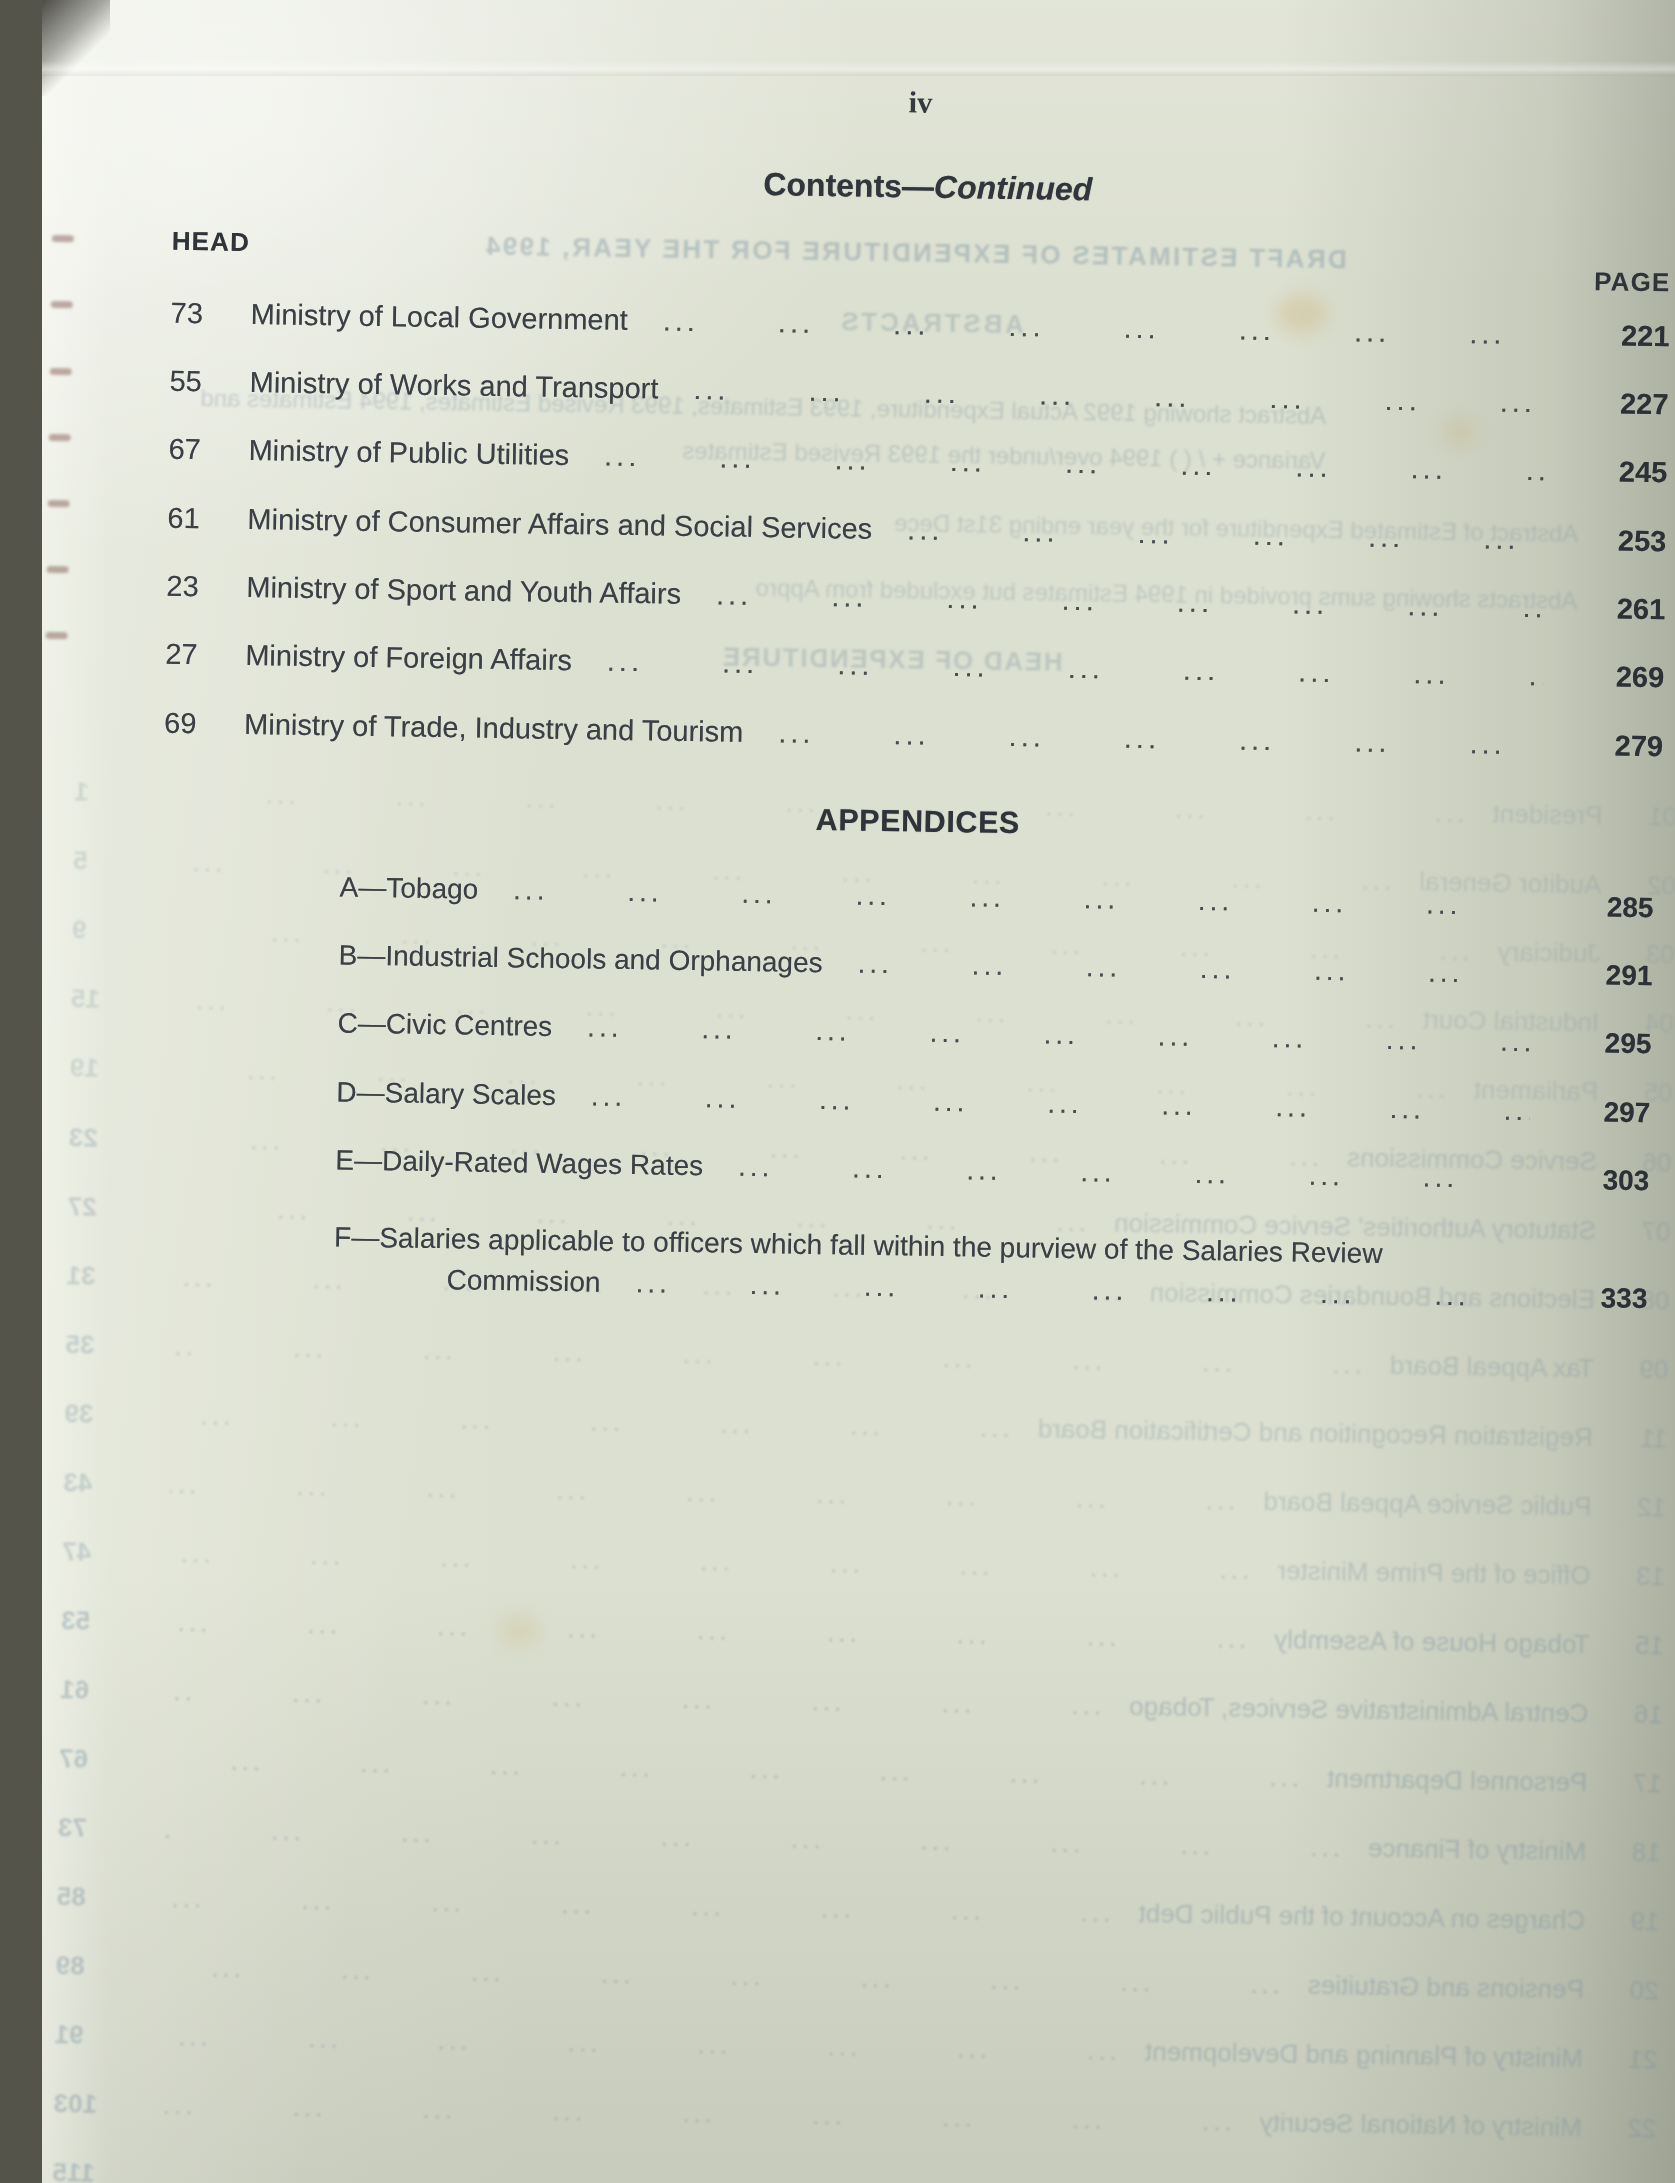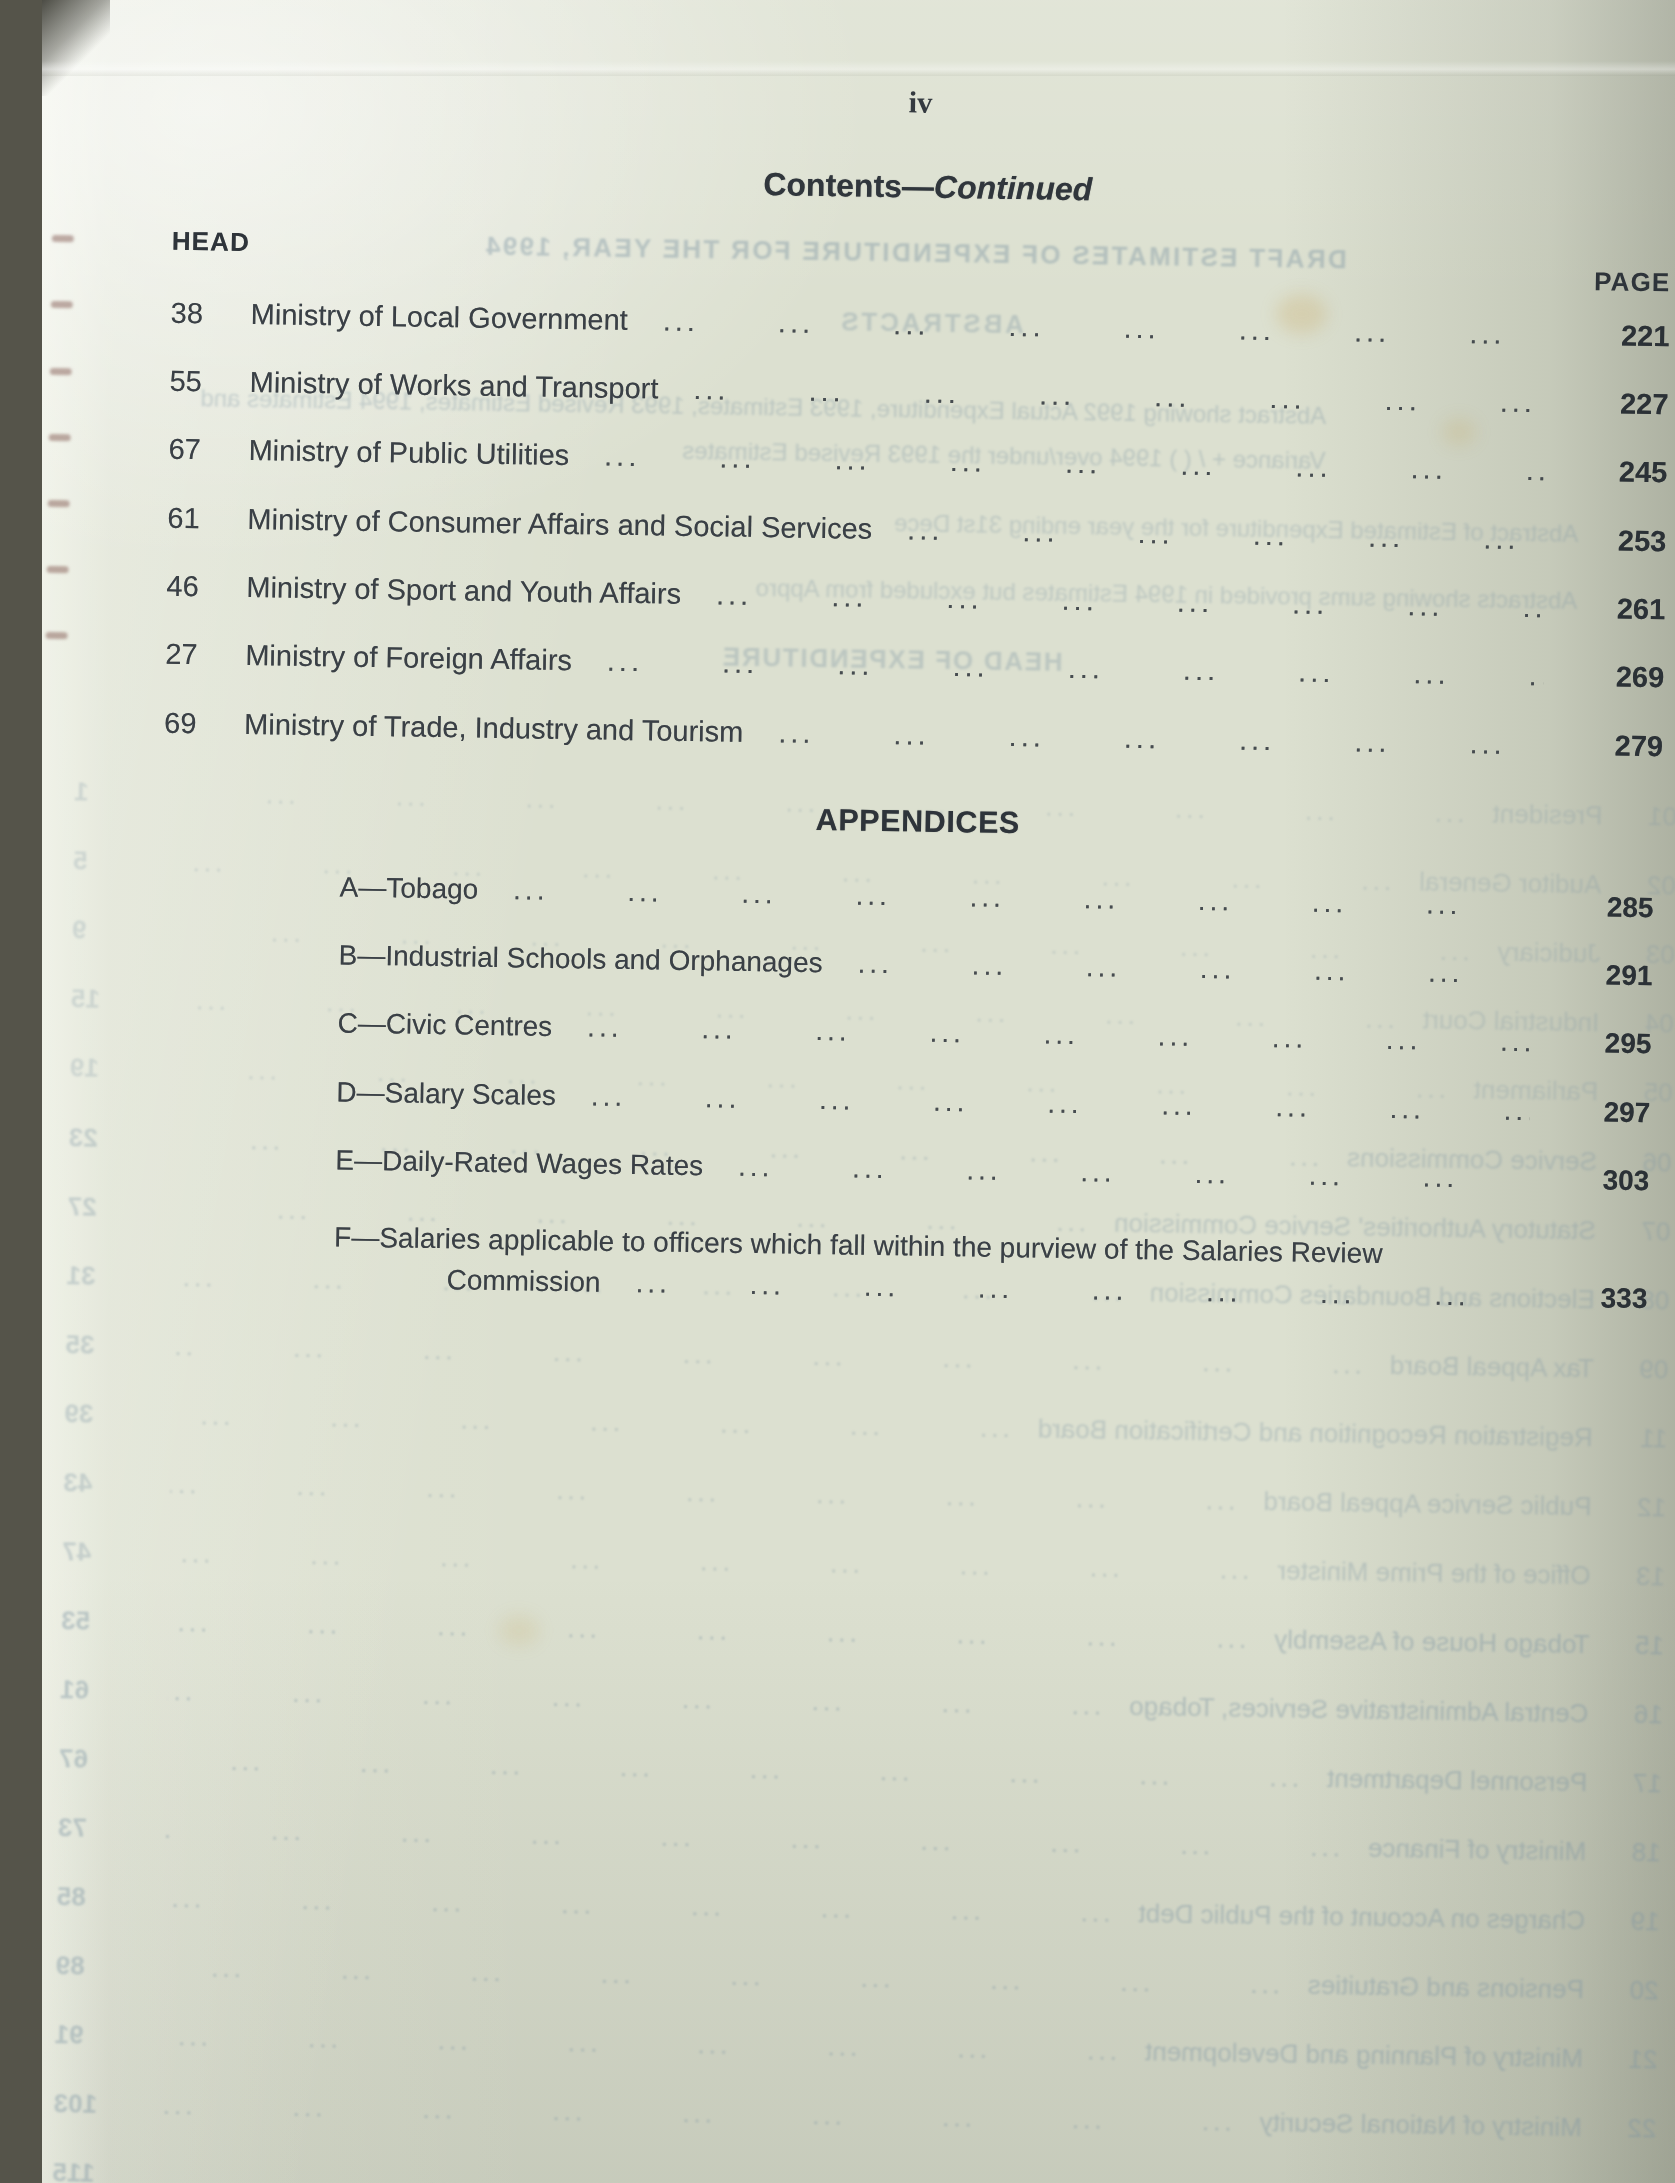--- a/index.html
+++ b/index.html
@@ -243,21 +243,21 @@
 
     <div class="contents-heading">
       <span class="b">Contents—</span><span class="i">Continued</span>
     </div>
 
     <div class="col-head ink">HEAD</div>
     <div class="col-page">PAGE</div>
 
     <div id="toc-rows">
   <div class="toc-row ink" style="top: 308px;">
-    <span class="toc-num">38</span>
+    <span class="toc-num">73</span>
     <span class="toc-title">Ministry of Local Government</span>
     <span class="dots">... ... ... ... ... ... ... ... ... ... ... ... ... ...</span>
     <span class="toc-page">221</span>
   </div>
 
   <div class="toc-row ink" style="top: 376px;">
     <span class="toc-num">55</span>
     <span class="toc-title">Ministry of Works and Transport</span>
     <span class="dots">... ... ... ... ... ... ... ... ... ... ... ... ... ...</span>
     <span class="toc-page">227</span>
@@ -271,21 +271,21 @@
   </div>
 
   <div class="toc-row ink" style="top: 513px;">
     <span class="toc-num">61</span>
     <span class="toc-title">Ministry of Consumer Affairs and Social Services</span>
     <span class="dots">... ... ... ... ... ... ... ... ... ... ... ... ... ...</span>
     <span class="toc-page">253</span>
   </div>
 
   <div class="toc-row ink" style="top: 581px;">
-    <span class="toc-num">46</span>
+    <span class="toc-num">23</span>
     <span class="toc-title">Ministry of Sport and Youth Affairs</span>
     <span class="dots">... ... ... ... ... ... ... ... ... ... ... ... ... ...</span>
     <span class="toc-page">261</span>
   </div>
 
   <div class="toc-row ink" style="top: 649px;">
     <span class="toc-num">27</span>
     <span class="toc-title">Ministry of Foreign Affairs</span>
     <span class="dots">... ... ... ... ... ... ... ... ... ... ... ... ... ...</span>
     <span class="toc-page">269</span>

